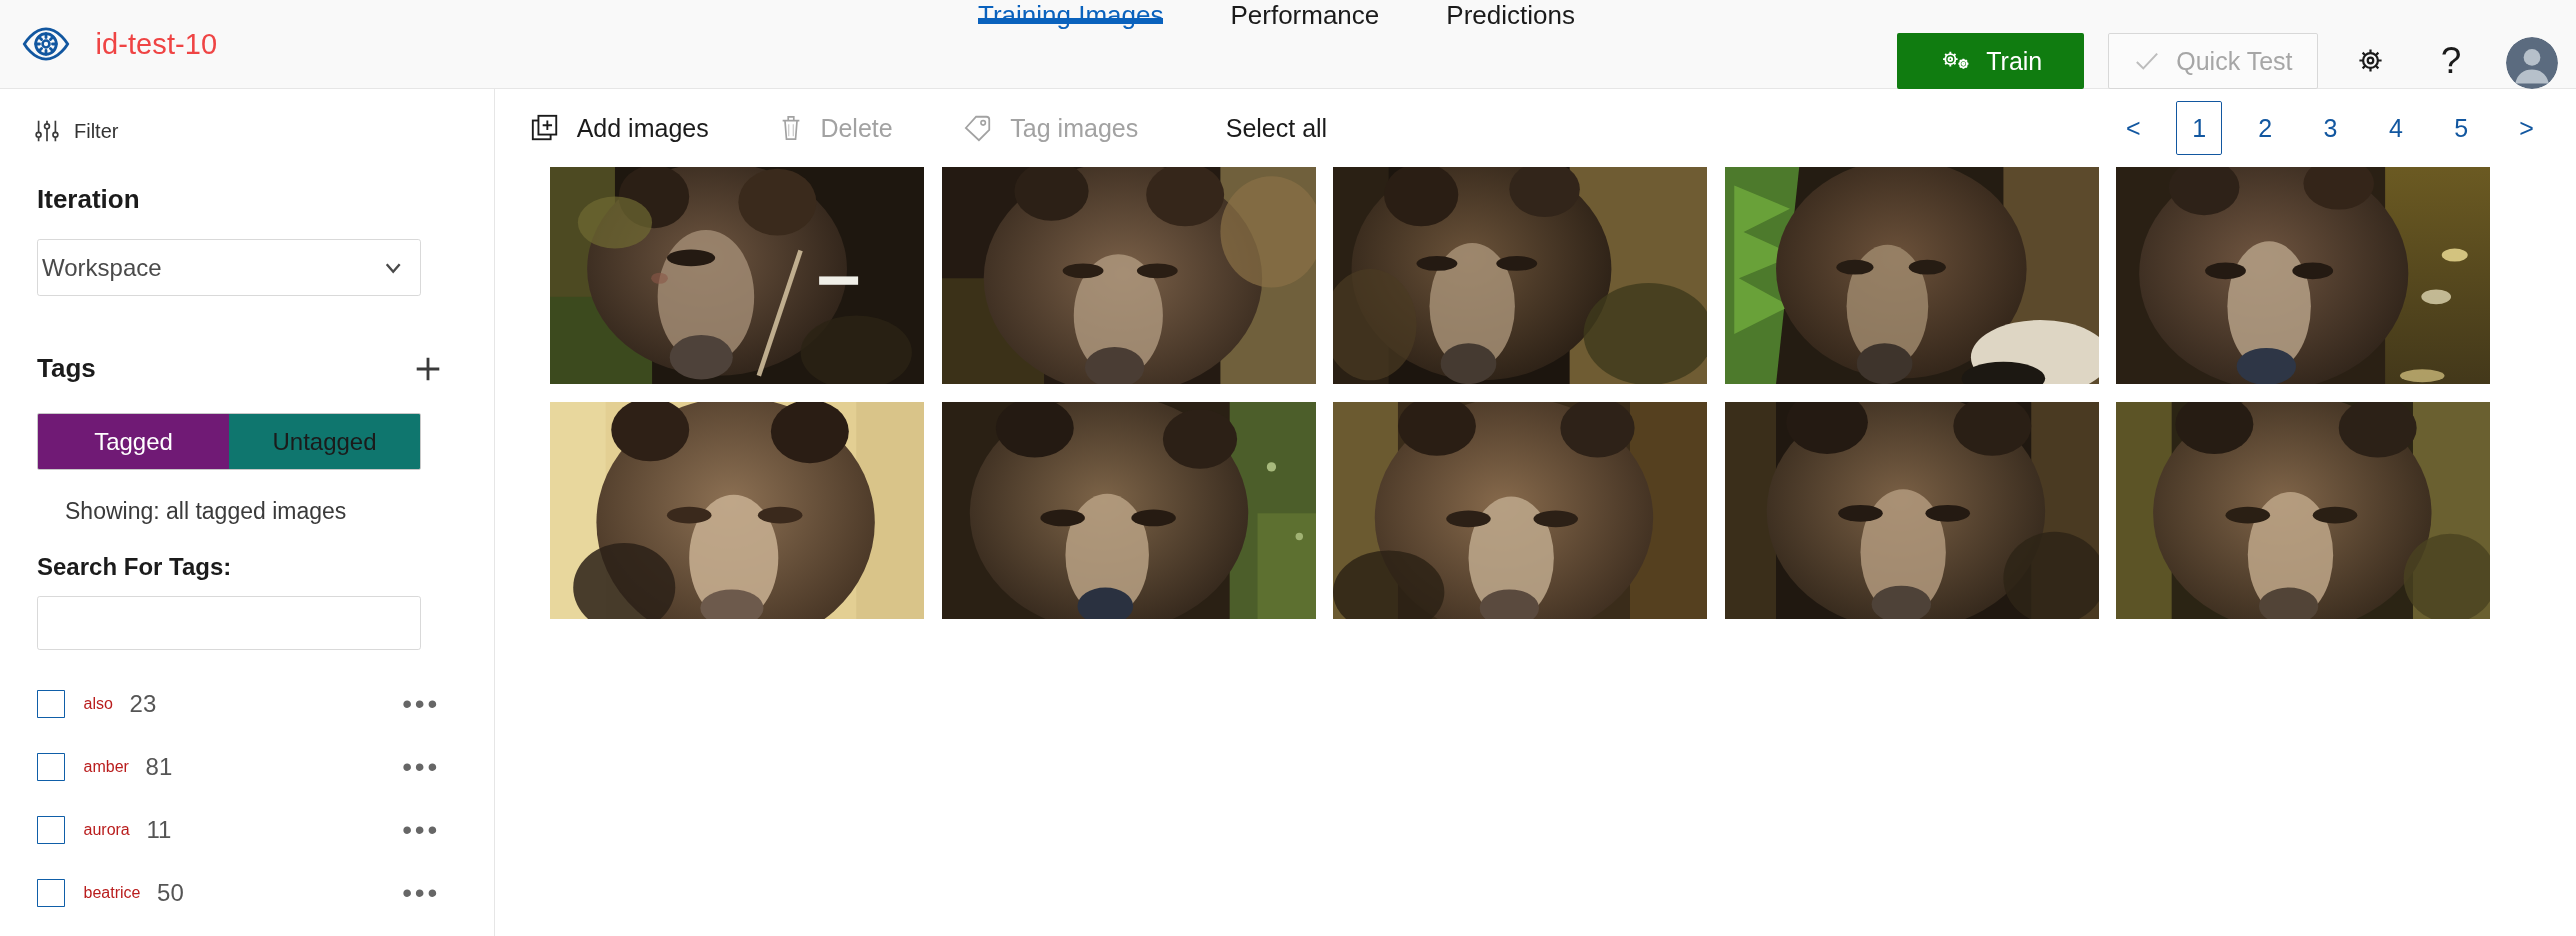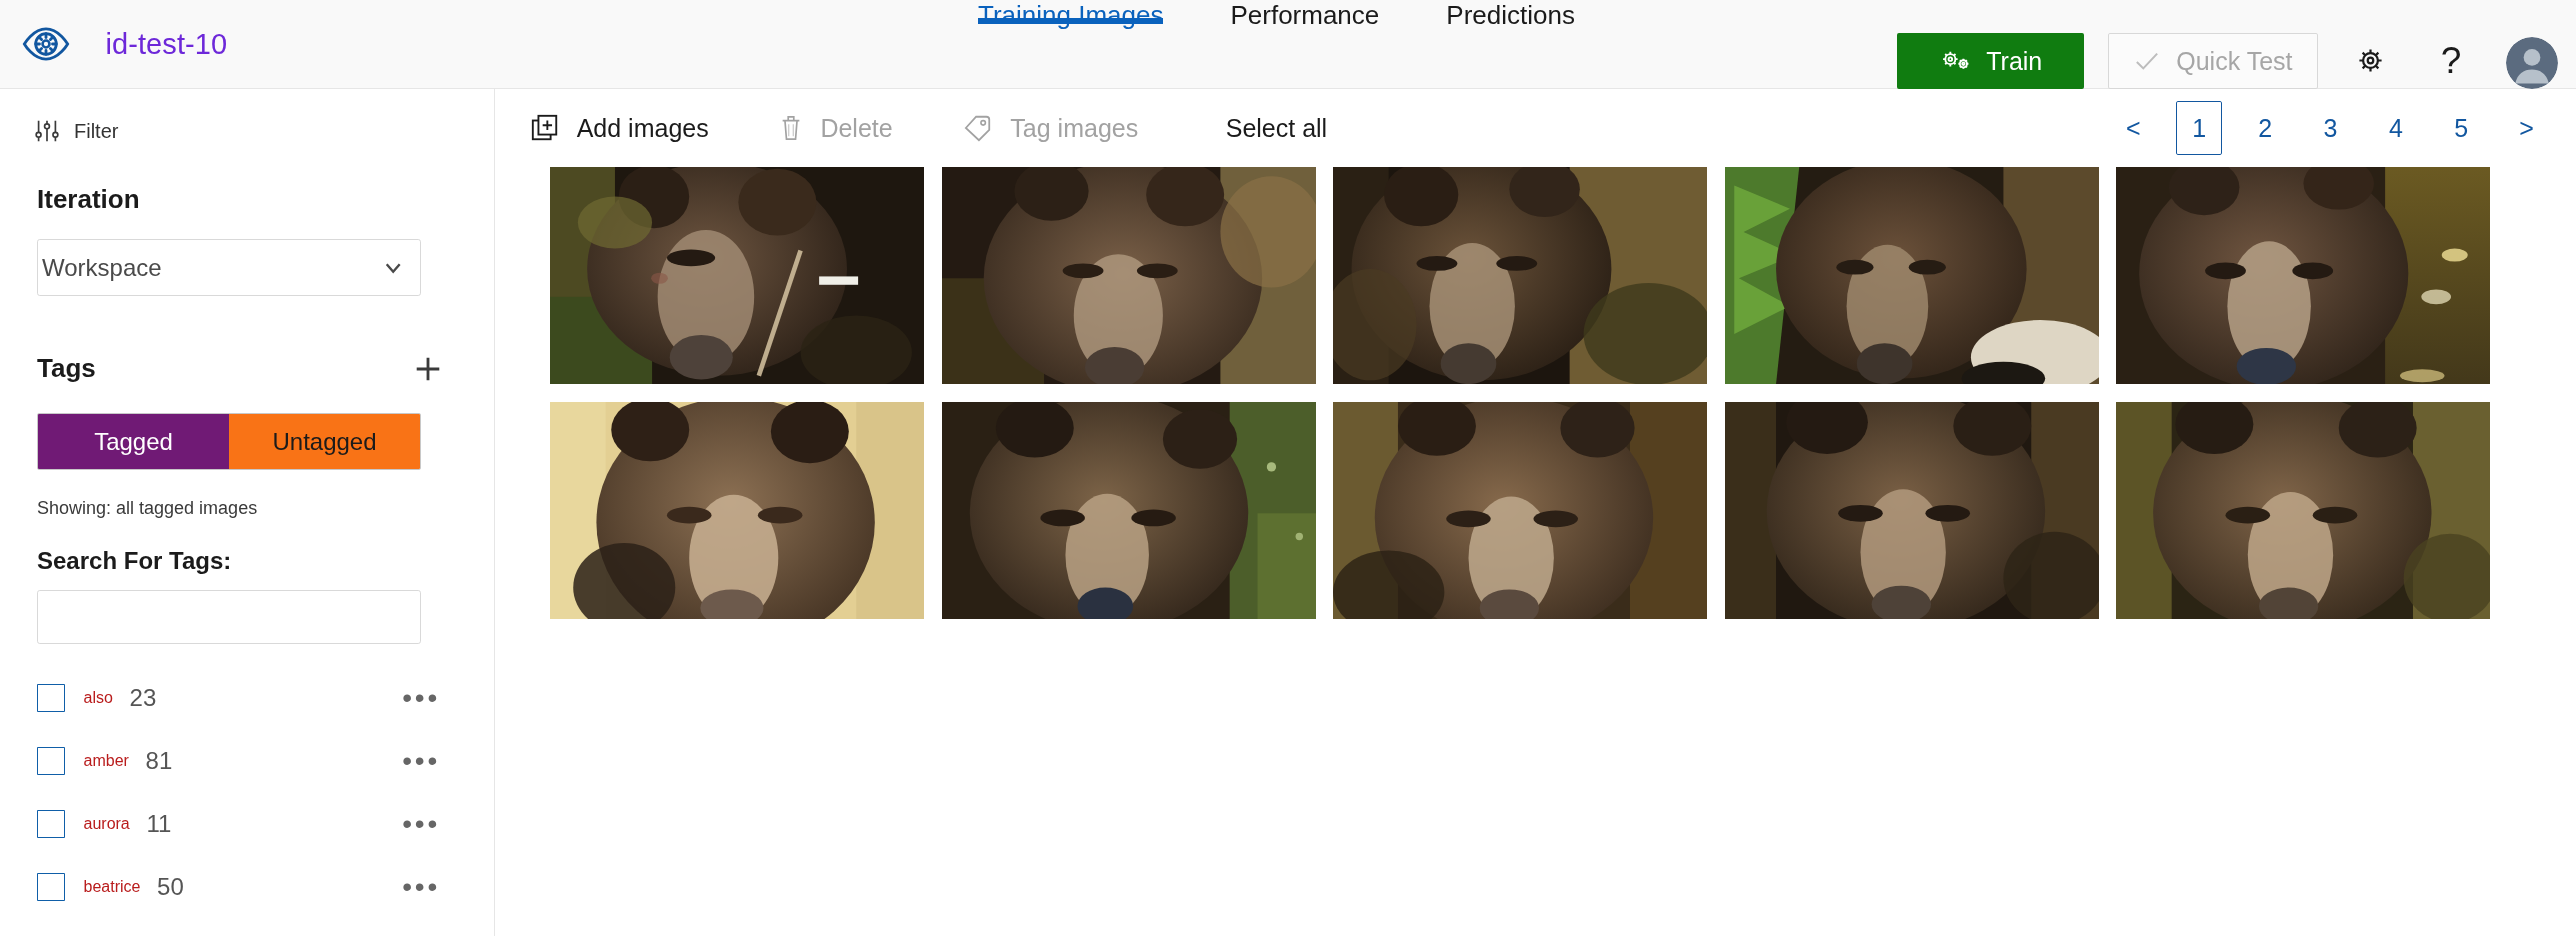--- a/index.html
+++ b/index.html
@@ -15,22 +15,22 @@
   .header {
     position: absolute; top: 0; left: 0;
     width: 2576px; height: 89px;
     background: #f9f9f9;
     border-bottom: 0.9px solid #e6e6e6;
     display: flex; align-items: center;
   }
   .brand { display: flex; align-items: center; padding-left: 20.4px; }
   .logo { width: 52px; height: 52px; display: block; }
   .project-title {
-    margin-left: 33px;
-    font-size: 29px; color: #6d28d9; font-weight: 400;
+    margin-left: 23px;
+    font-size: 29px; color: #ef4444; font-weight: 400;
     letter-spacing: 0.1px;
     white-space: nowrap;
   }
 
   .nav {
     position: absolute; left: 978px; top: 0;
     height: 113px; display: flex; align-items: flex-start;
   }
   .nav-tab {
     display: flex; align-items: center;
@@ -126,29 +126,30 @@
   }
 
   .toggle-group {
     display: flex; margin: 24px 0 0 37px;
     width: 384px; height: 57px;
     border: 0.9px solid #c8c8c8; border-radius: 1.9px;
     overflow: hidden;
   }
   .toggle-btn {
     flex: 1; display: flex; align-items: center; justify-content: center;
-    font-size: 24px; color: #1b1b1b; background: #f97316;
+    font-size: 24px; color: #1b1b1b; background: #0f766e;
     border: none; cursor: pointer;
     font-family: "Liberation Sans", sans-serif;
   }
   .toggle-btn.selected { background: #701a75; color: #ffffff; }
 
   .showing-text {
-    font-size: 18px; color: #3a3a3a;
+    font-size: 23px; color: #3a3a3a;
     padding: 28px 0 0 37px;
+    margin-left: 28px;
   }
   .search-label {
     font-size: 24px; font-weight: bold; color: #1b1b1b;
     padding: 28px 0 0 37px;
   }
   .search-input {
     margin: 15px 0 0 37px;
     width: 384px; height: 54px;
     border: 0.9px solid #d9d9d9; border-radius: 2.8px;
     background: #ffffff; outline: none;

